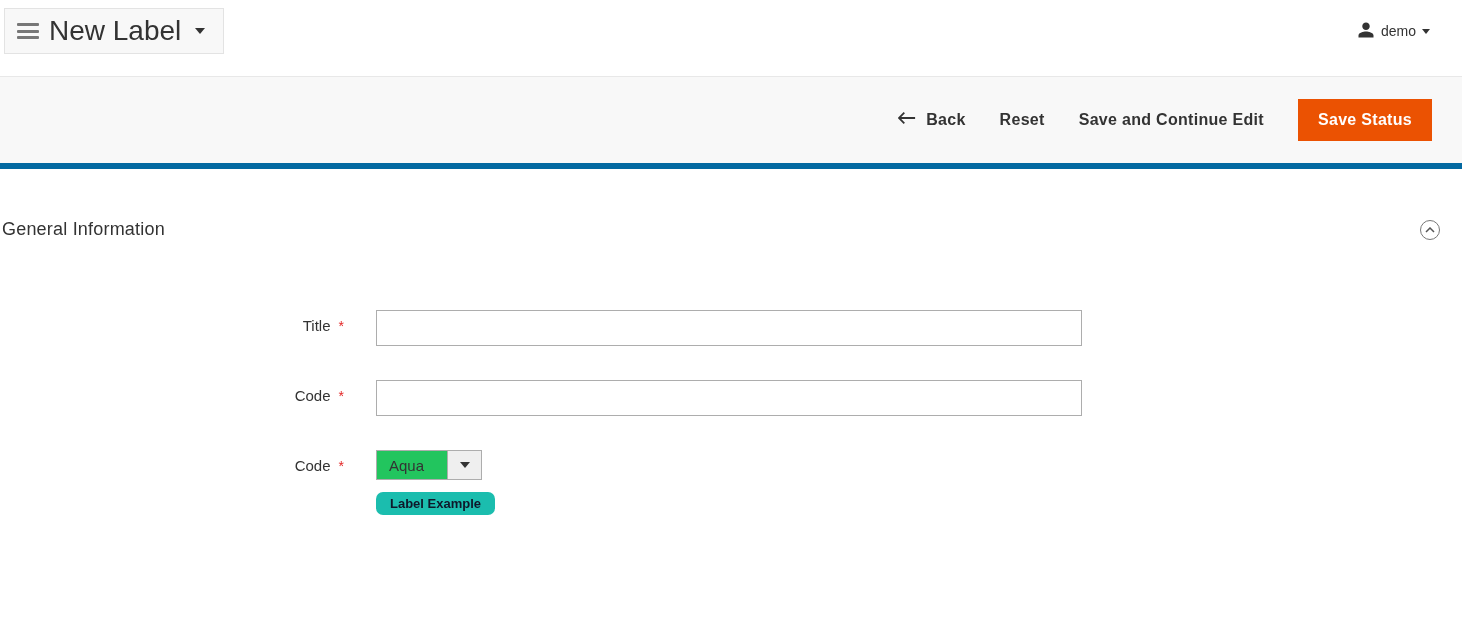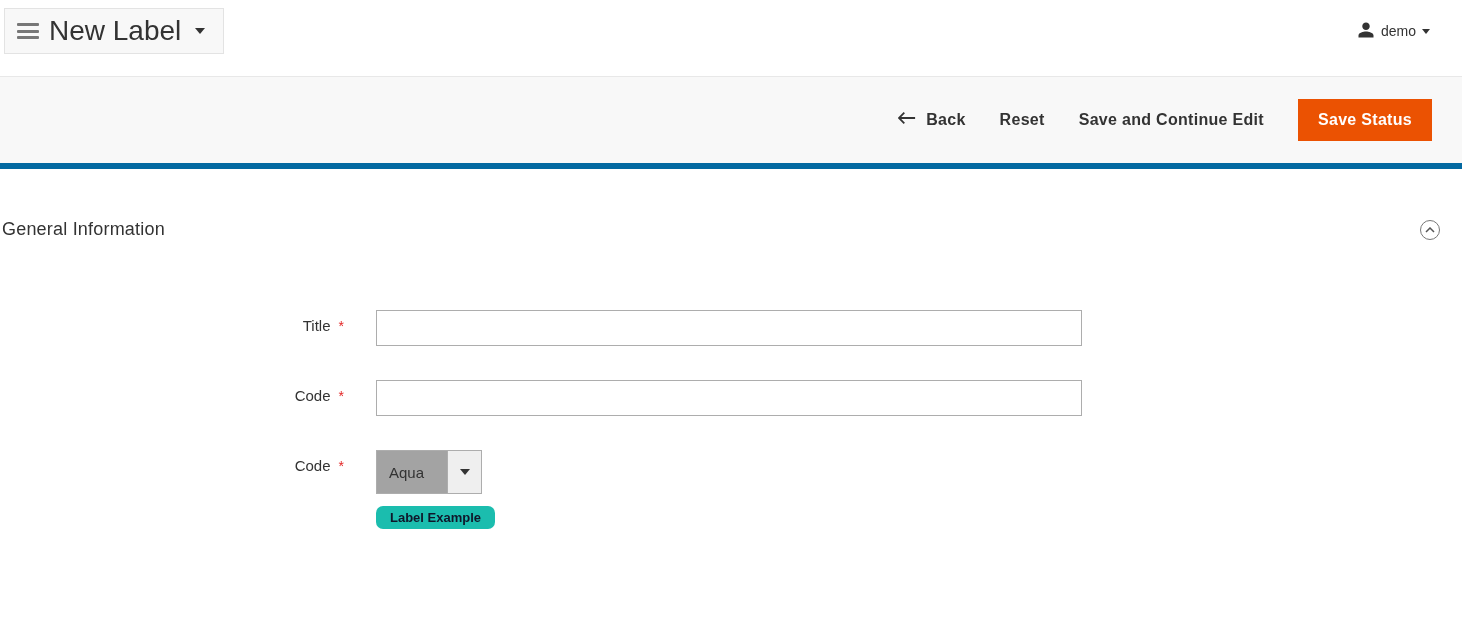--- a/index.html
+++ b/index.html
@@ -183,23 +183,23 @@
       height: 36px;
       border: 1px solid #adadad;
       padding: 0 10px;
       font-size: 14px;
       background: #fff;
     }
     .combo-select {
       display: inline-flex;
       align-items: stretch;
       border: 1px solid #adadad;
-      height: 44px;
-      cursor: pointer;
-      background: #a3a3a3;
+      height: 30px;
+      cursor: pointer;
+      background: #22c55e;
     }
     .combo-value {
       padding: 0 12px;
       display: flex;
       align-items: center;
       font-size: 15px;
       color: #333;
       min-width: 70px;
     }
     .combo-btn {

